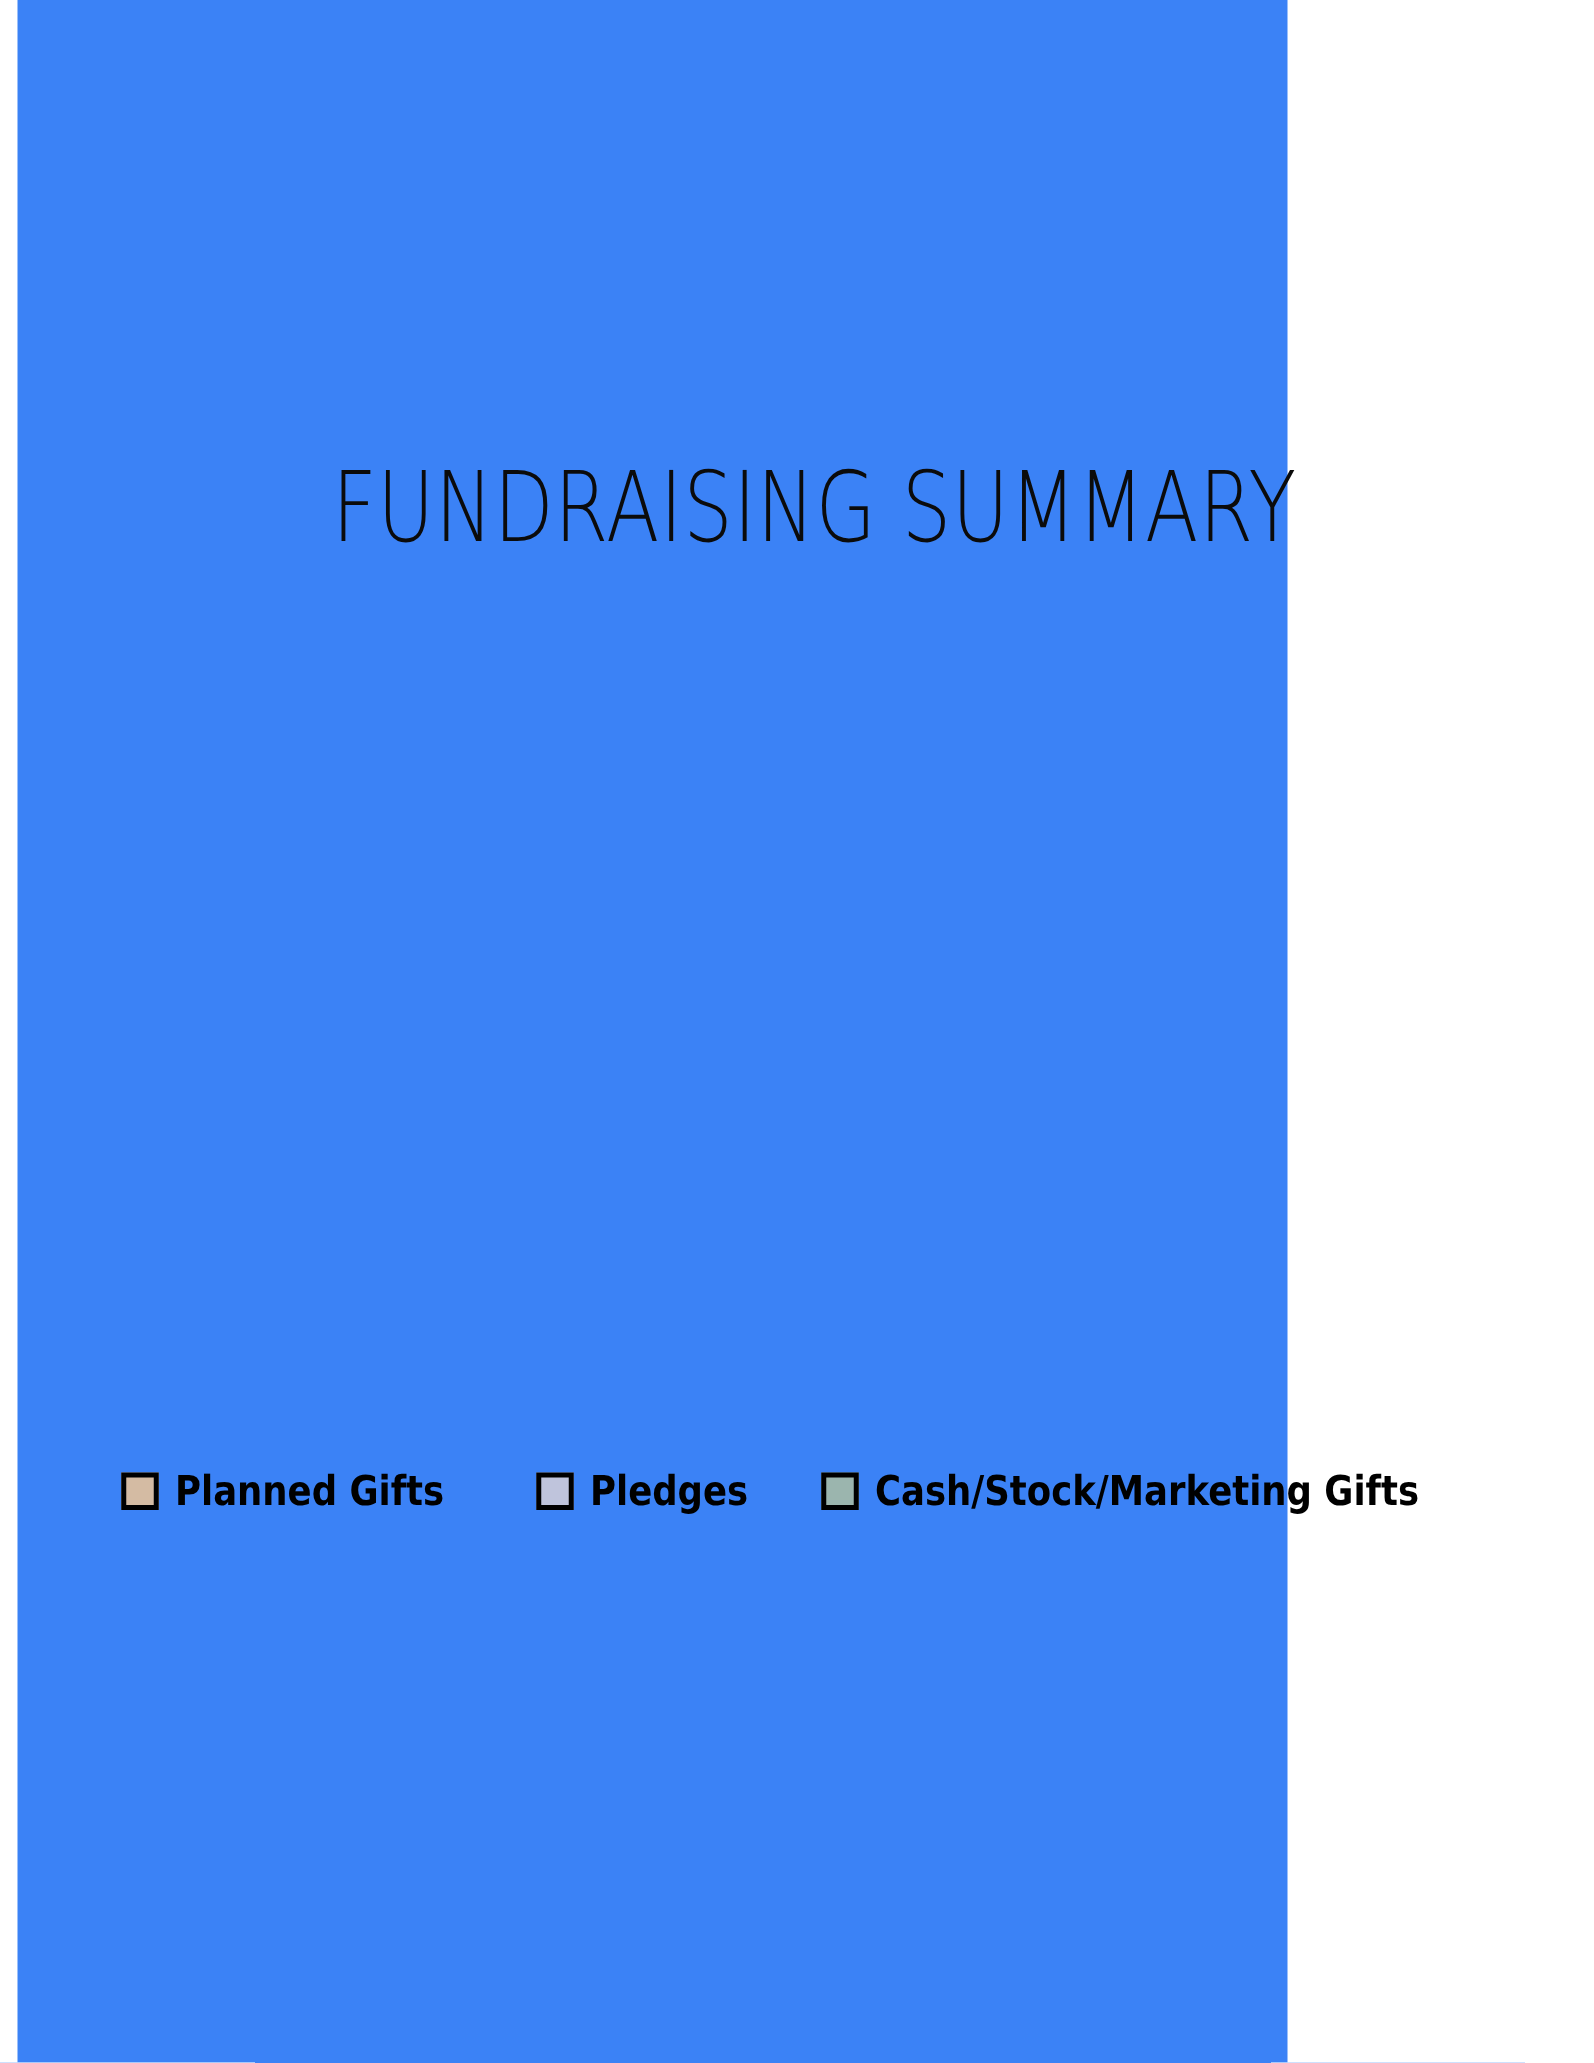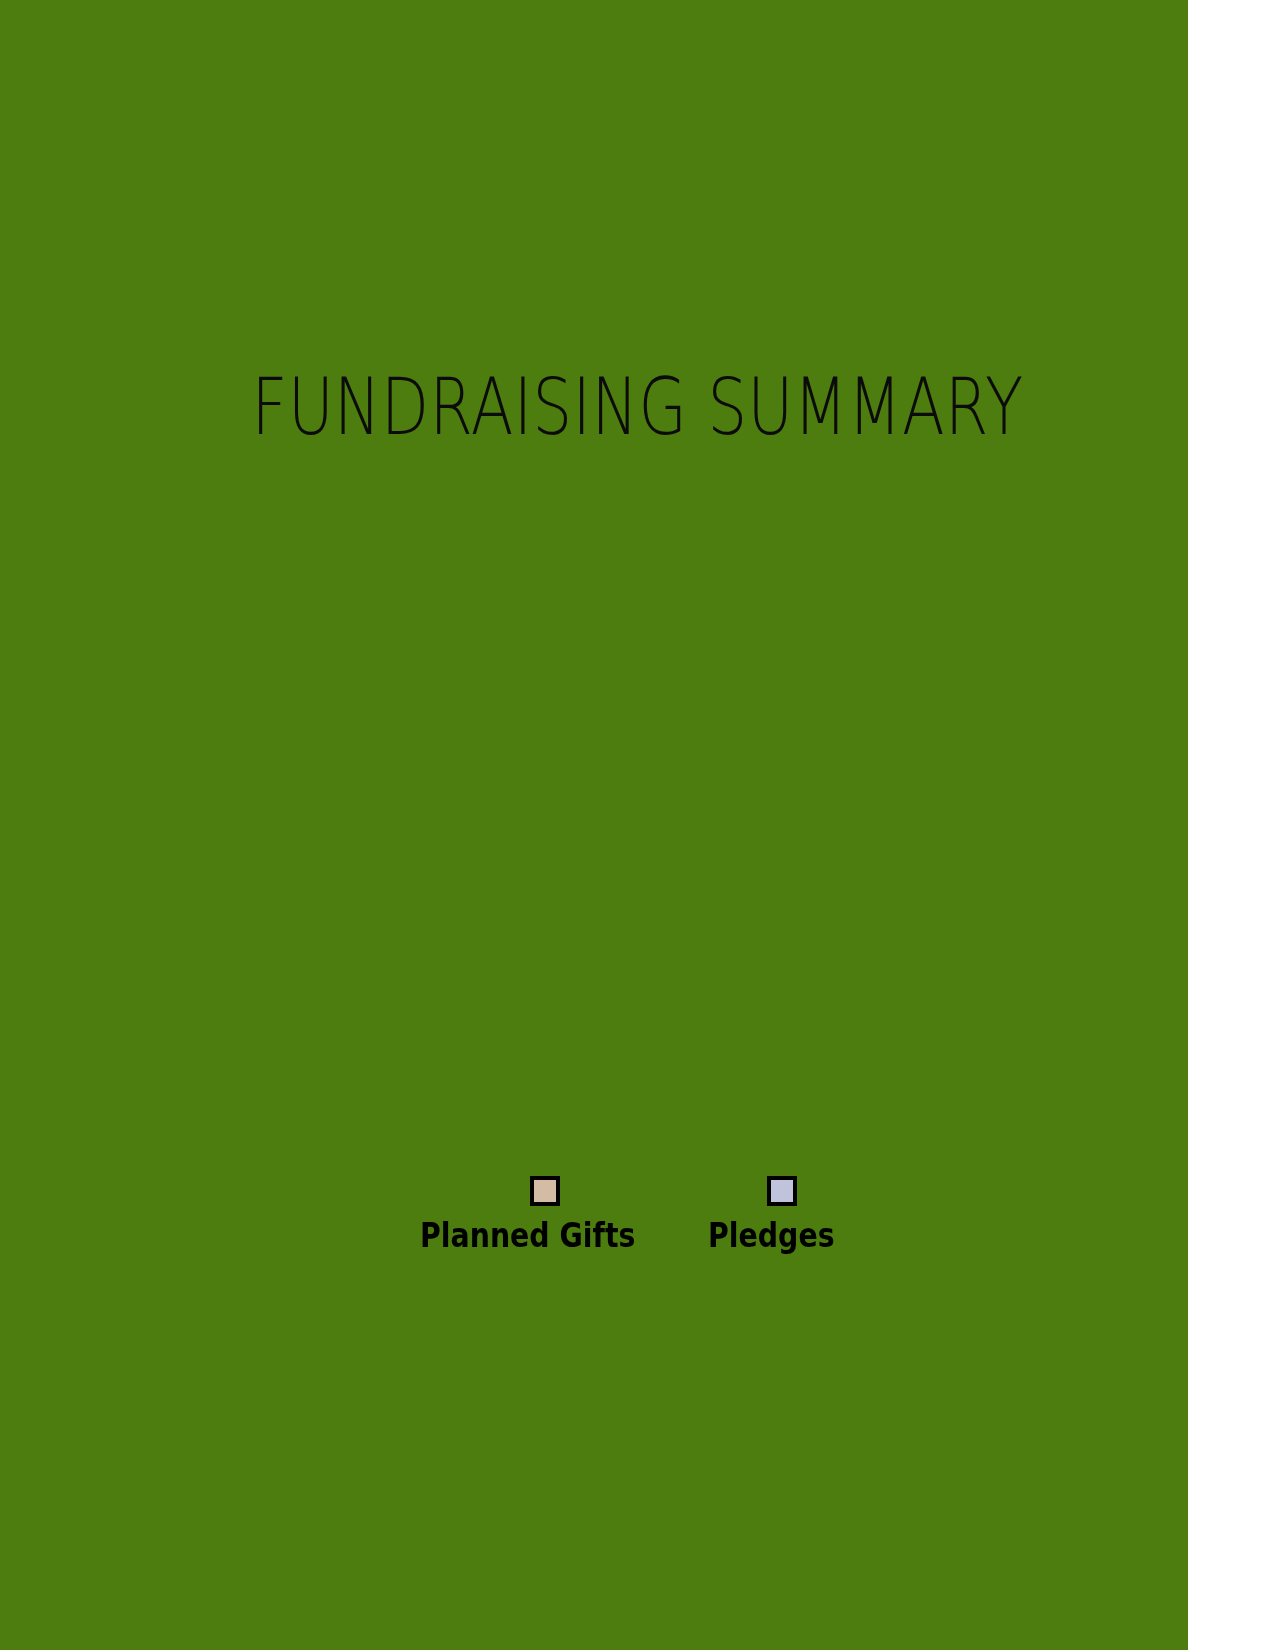--- a/index.html
+++ b/index.html
@@ -10,24 +10,24 @@
   body {
     width: 1275px;
     height: 1650px;
     position: relative;
     font-family: "Liberation Sans", sans-serif;
     overflow: hidden;
   }
 
   #chart-page {
     position: absolute;
-    left: 0; top: 0;
-    width: 1188px;
+    left: 14px; top: 0;
+    width: 1016px;
     height: 1650px;
-    background: #4d7c0f;
+    background: #3b82f6;
   }
 
   
   #chart-title {
     position: absolute;
     left: 0;
     top: 368px;
     width: 1275px;
     text-align: center;
     font-family: "DejaVu Sans", sans-serif;
@@ -69,21 +69,21 @@
     top: 1176px;
     width: 1275px;
     display: flex;
     flex-direction: row;
     justify-content: center;
     align-items: center;
     gap: 38px;
   }
   .legend-item {
     display: flex;
-    flex-direction: column;
+    flex-direction: row;
     align-items: center;
     gap: 13px;
   }
   .legend-swatch {
     width: 30px;
     height: 30px;
     border: 4px solid #000000;
     box-sizing: border-box;
     flex: 0 0 auto;
   }
@@ -111,16 +111,20 @@
     <div class="legend-item">
       <span class="legend-swatch" id="sw0" style="background: rgb(212, 187, 163);"></span>
       <span class="legend-label">Planned Gifts</span>
     </div>
 
     <div class="legend-item">
       <span class="legend-swatch" id="sw1" style="background: rgb(191, 196, 220);"></span>
       <span class="legend-label">Pledges</span>
     </div>
 
+    <div class="legend-item">
+      <span class="legend-swatch" id="sw2" style="background: rgb(155, 181, 174);"></span>
+      <span class="legend-label">Cash/Stock/Marketing Gifts</span>
+    </div>
 
   </div>
 
 </div>
 
 </body></html>

